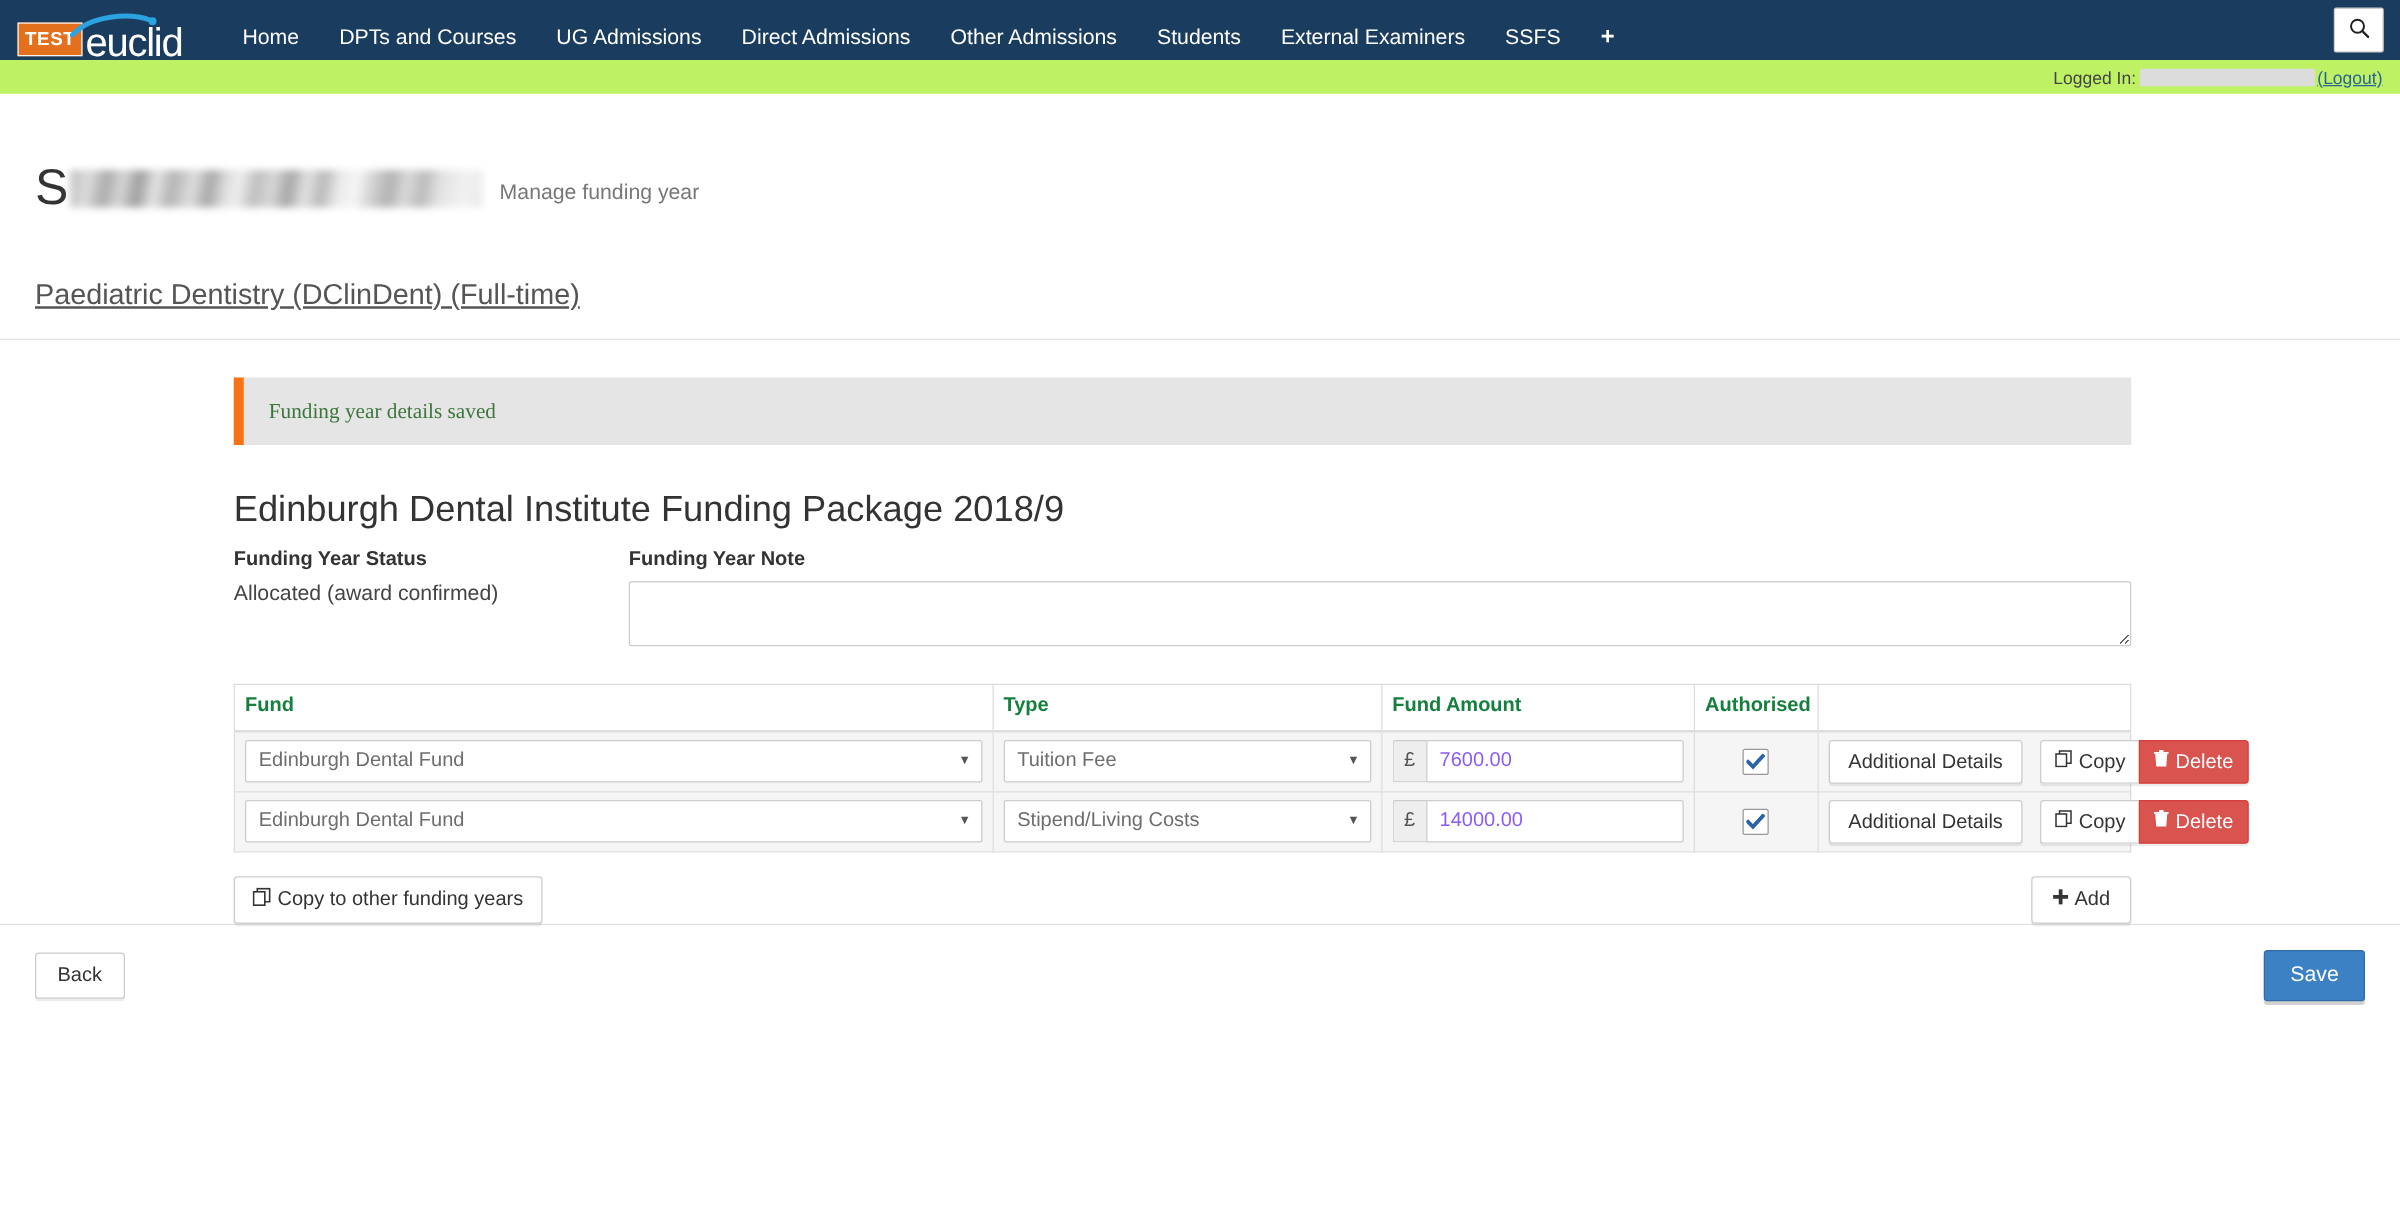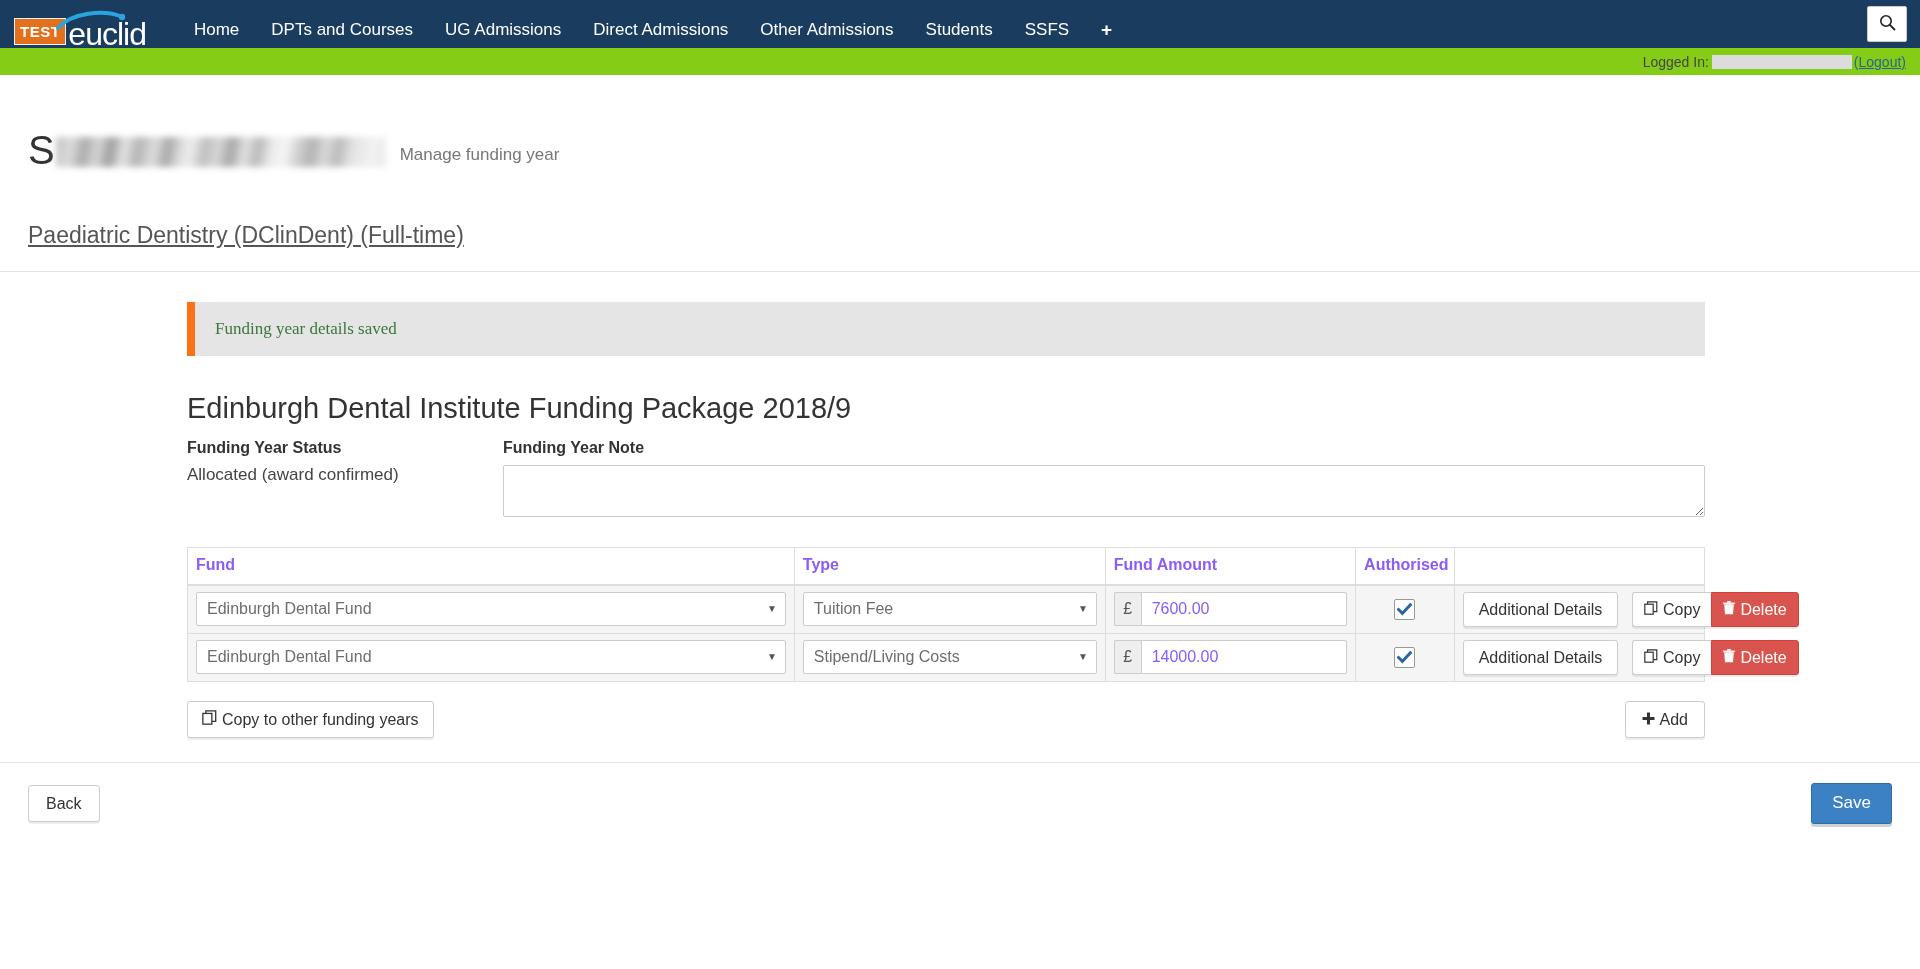--- a/index.html
+++ b/index.html
@@ -93,21 +93,21 @@
     display: flex;
     align-items: center;
     justify-content: center;
     cursor: pointer;
     padding: 0;
   }
 
   
   .loginbar {
     height: 27px;
-    background: #84cc16;
+    background: #bef264;
     display: flex;
     justify-content: flex-end;
     align-items: center;
     font-size: 14px;
     color: #444444;
     padding-right: 14px;
   }
   .login-name-redact {
     display: inline-block;
     width: 140px; height: 14px;
@@ -217,21 +217,21 @@
   .fund-table {
     width: 100%;
     border-collapse: collapse;
     margin-top: 25px;
     table-layout: fixed;
   }
   .fund-table th {
     text-align: left;
     font-size: 16px;
     font-weight: bold;
-    color: #8b5cf6;
+    color: #15803d;
     padding: 8px 8px 10px 8px;
     border: 1px solid #dddddd;
     border-bottom: 2px solid #dddddd;
     vertical-align: bottom;
   }
   .fund-table td {
     padding: 6px 8px;
     border: 1px solid #dddddd;
     border-top: 0;
     vertical-align: middle;
@@ -343,21 +343,20 @@
     margin-top: 19px;
   }
   .btn-copy-years { padding: 8px 14px; }
   .btn-add { padding: 8px 16px; }
 
   .bottom-bar {
     display: flex;
     justify-content: space-between;
     align-items: center;
     padding: 20px 28px 0 28px;
-    margin-top: 24px;
     border-top: 1px solid #e3e3e3;
   }
   .btn-back { padding: 8px 17px; }
   .btn-save {
     background: #3c81c4;
     border-color: #2f6ca5;
     color: #ffffff;
     padding: 9px 20px;
     font-size: 17px;
     box-shadow: 0 3px 0 rgba(0,0,0,.18);
@@ -380,20 +379,21 @@
     <span class="brand-euclid">euclid</span>
   </a>
 
   <div class="nav-links">
     <a class="nav-link" href="#">Home</a>
     <a class="nav-link" href="#">DPTs and Courses</a>
     <a class="nav-link" href="#">UG Admissions</a>
     <a class="nav-link" href="#">Direct Admissions</a>
     <a class="nav-link" href="#">Other Admissions</a>
     <a class="nav-link" href="#">Students</a>
+    <a class="nav-link" href="#">External Examiners</a>
     <a class="nav-link" href="#">SSFS</a>
     <span class="nav-plus">+</span>
   </div>
 
   <button class="search-btn">
     <span>
       <svg width="17" height="17" viewBox="0 0 17 17">
         <circle cx="7" cy="7" r="5.2" stroke="#222222" stroke-width="1.6" fill="none"></circle>
         <line x1="10.9" y1="10.9" x2="15.5" y2="15.5" stroke="#222222" stroke-width="1.8" stroke-linecap="round"></line>
       </svg>

